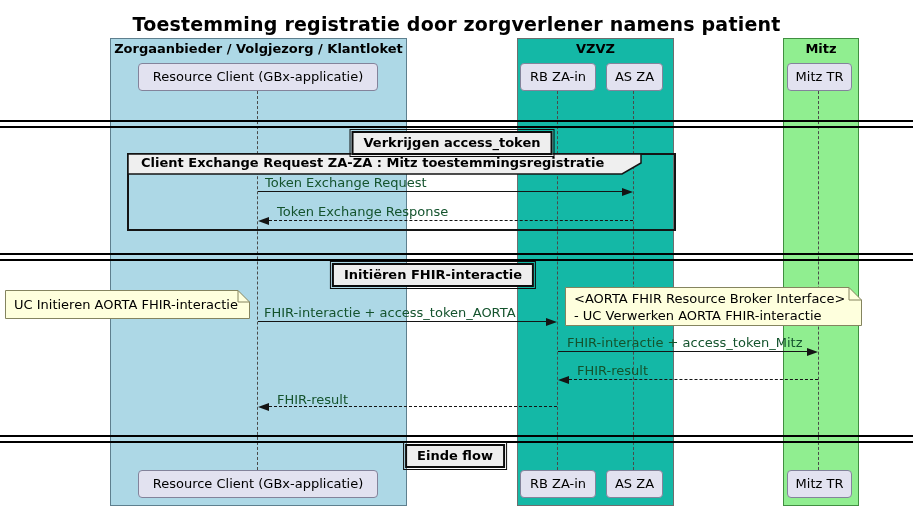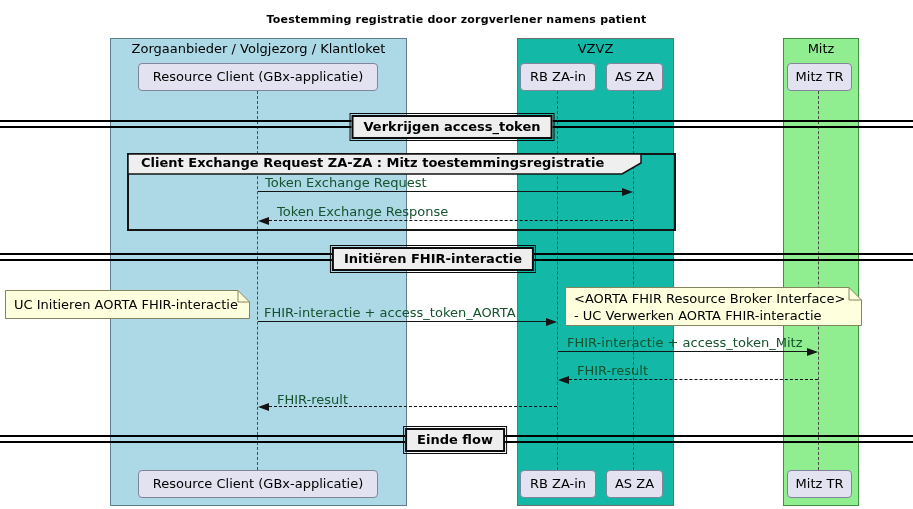--- a/index.html
+++ b/index.html
@@ -2,38 +2,38 @@
 <html><head>
 <meta charset="utf-8">
 <style>
   html,body{margin:0;padding:0;background:#ffffff;}
   .canvas{
     position:relative;width:913px;height:509px;background:#ffffff;overflow:hidden;
     font-family:"DejaVu Sans", sans-serif;color:#000;
   }
   .title{
     position:absolute;top:13px;left:0;width:913px;text-align:center;
-    font-size:11px;font-weight:bold;letter-spacing:0.2px;
+    font-size:19px;font-weight:bold;letter-spacing:0.2px;
   }
   .lane{position:absolute;top:38px;height:466px;}
   .lane-header{position:absolute;top:2px;left:0;width:100%;text-align:center;
-    font-size:13px;font-weight:normal;white-space:nowrap;}
+    font-size:13px;font-weight:bold;white-space:nowrap;}
   .lane-blue{left:110px;width:295px;background:#ADD8E6;border:1px solid #5E7F8E;}
   .lane-gray{left:517px;width:155px;background:#14b8a6;border:1px solid #6e6e6e;}
   .lane-green{left:783px;width:74px;background:#90EE90;border:1px solid #418f41;}
   .lifeline{position:absolute;top:91px;height:379px;width:0;border-left:1px dashed #4a4a4a;}
   .participant{
     position:absolute;height:26px;background:#E2E2F0;border:1px solid #83839b;
     border-radius:4px;text-align:center;line-height:26px;font-size:13px;white-space:nowrap;
   }
   .divline{position:absolute;left:0;width:913px;height:2px;background:#000;}
   .divlabel{
     position:absolute;transform:translateX(-50%);background:#EEEEEE;
     border:2px solid #0c0c0c;outline:1px solid #0c0c0c;outline-offset:1px;
-    font-size:13px;font-weight:bold;padding:2px 10px;white-space:nowrap;line-height:16px;
+    font-size:13px;font-weight:bold;padding:2px 10px;white-space:nowrap;line-height:16px;margin-top:16px;
   }
   .groupbox{position:absolute;left:127px;top:153px;width:545px;height:74px;border:2px solid #141414;}
   .group-header-svg{position:absolute;left:127px;top:153px;}
   .group-header-text{
     position:absolute;left:141px;top:155px;font-size:13px;font-weight:bold;white-space:nowrap;
   }
   .msg-label{position:absolute;font-size:13px;white-space:nowrap;color:#14532d;}
   .msg-line-solid{position:absolute;height:0;border-top:1px solid #141414;}
   .msg-line-dashed{position:absolute;height:0;border-top:1px dashed #141414;}
   .arr-right{position:absolute;width:0;height:0;

